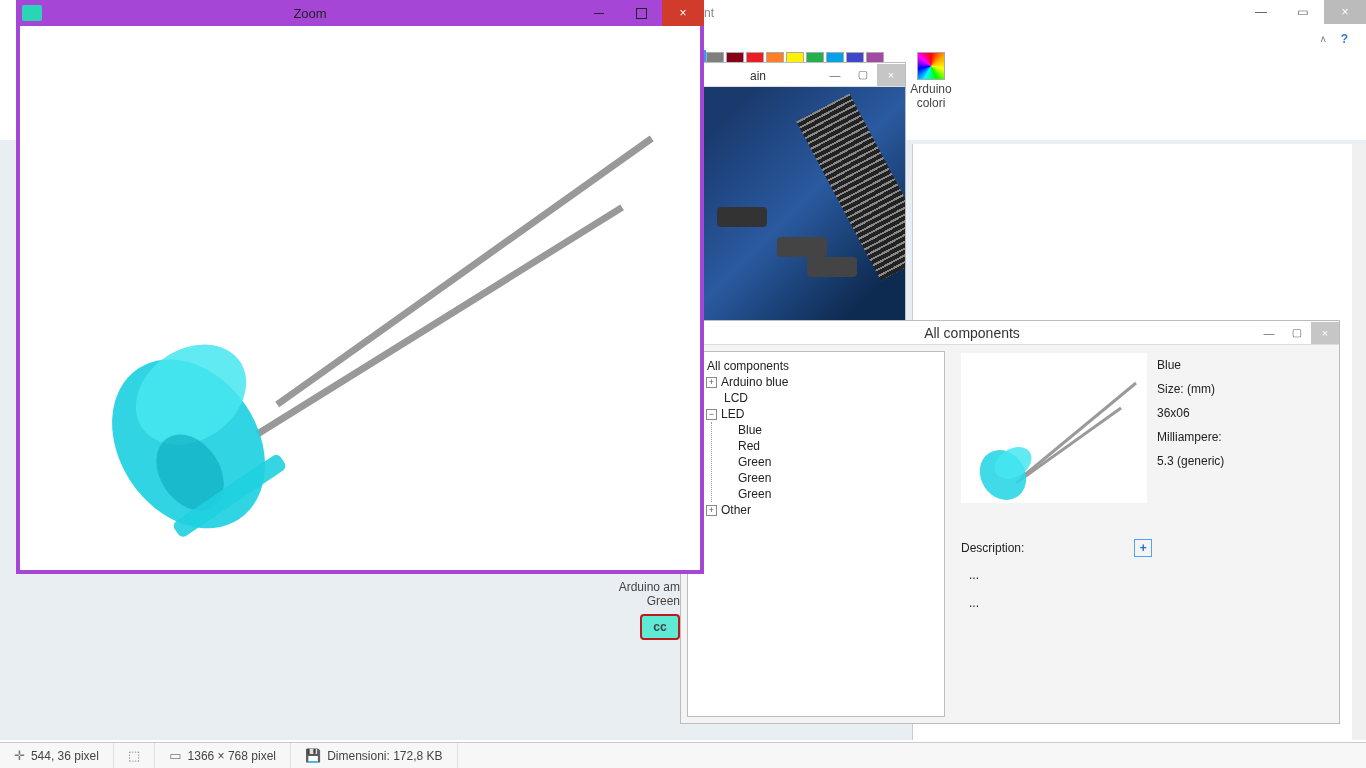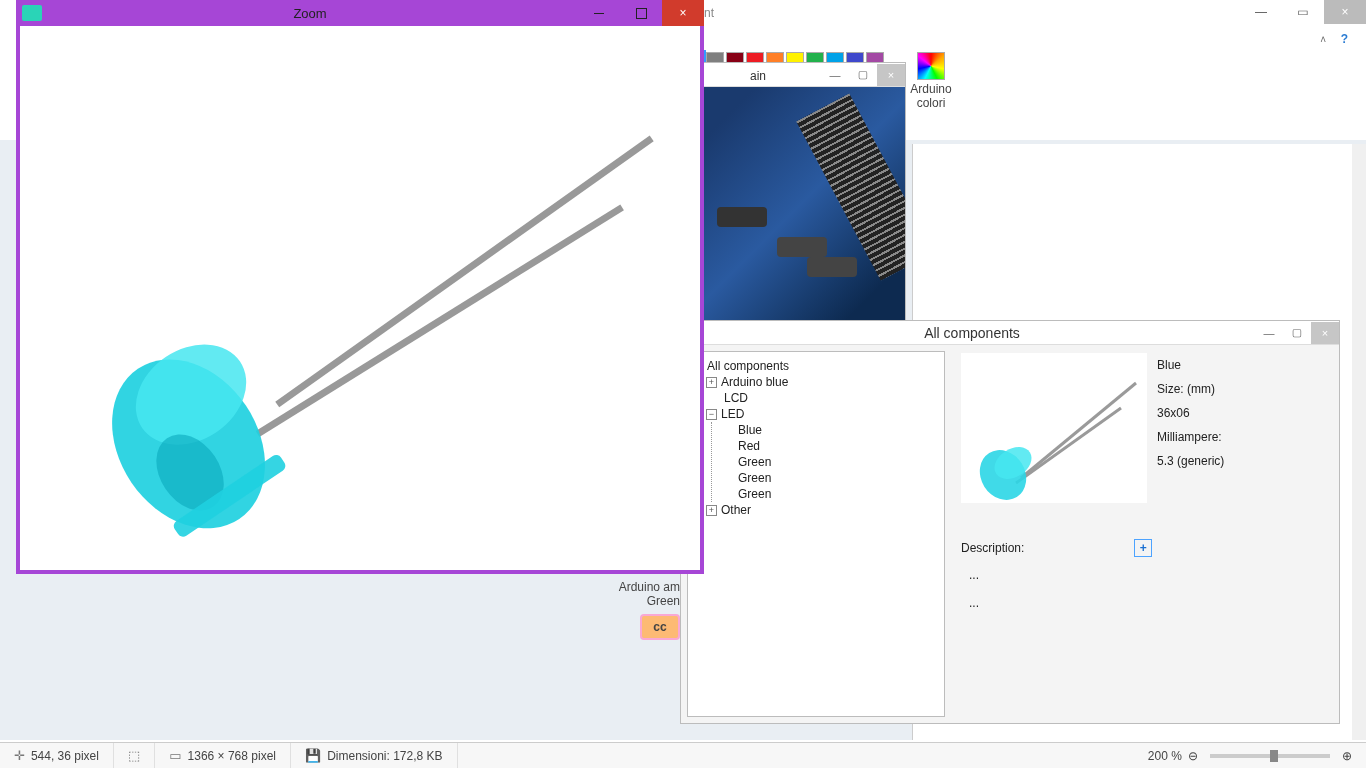--- a/index.html
+++ b/index.html
@@ -43,21 +43,21 @@
 .ard-titlebar { height: 24px; background: #fff; display: flex; align-items: center; justify-content: space-between; border-bottom: 1px solid #ddd; }
 .ard-title { flex: 1; text-align: center; font-size: 12px; color: #333; padding-top: 2px; }
 .ard-btns { display: flex; }
 .ard-btn { width: 28px; height: 22px; display: flex; align-items: center; justify-content: center; color: #666; font-size: 11px; }
 .ard-btn.close { background: #c6c6c6; color: #fff; }
 .arduino-img { width: 100%; height: calc(100% - 24px); background: linear-gradient(135deg,#1a3a6e 15%,#2a5aa0 50%,#0d2a50 85%); position: relative; overflow: hidden; }
 .arduino-img::before { content:""; position:absolute; right:10px; top:10px; width:60px; height:180px; background:repeating-linear-gradient(0deg,#222 0 4px,#888 4px 6px); transform:rotate(-28deg); }
 .arduino-img::after { content:""; position:absolute; left:30px; top:120px; width:50px; height:20px; background:#333; box-shadow: 60px 30px 0 #444, 90px 50px 0 #444; border-radius:4px; }
 
 .ard-credits { position: absolute; left: 470px; top: 580px; width: 210px; text-align: right; font-size: 11px; color: #444; }
-.cc-badge { margin-top: 6px; display:inline-block; width:40px; height:26px; border:2px solid #f9a8d4; border-radius:4px; background:#fdba74; text-align:center; line-height:22px; font-weight:bold; }
+.cc-badge { margin-top: 6px; display:inline-block; width:40px; height:26px; border:2px solid #b91c1c; border-radius:4px; background:#5eead4; text-align:center; line-height:22px; font-weight:bold; }
 
 
 .comp-win { position: absolute; left: 680px; top: 320px; width: 660px; height: 404px; background: #f4f4f4; border: 1px solid #bcbcbc; }
 .comp-titlebar { height: 24px; background: #fff; display: flex; align-items: center; justify-content: space-between; border-bottom: 1px solid #ddd; }
 .comp-title { flex: 1; text-align: center; font-size: 14px; color: #333; }
 .comp-body { display: flex; height: calc(100% - 24px); }
 .tree-panel { width: 258px; border: 1px solid #bcbcbc; margin: 6px; background: #fff; padding: 6px 4px; }
 .tree-node { display: flex; align-items: center; gap: 2px; line-height: 16px; font-size: 12px; color: #222; }
 .expander { width: 11px; height: 11px; border: 1px solid #888; display: inline-flex; align-items: center; justify-content: center; font-size: 9px; line-height: 9px; color: #555; margin-right: 2px; }
 .dotted { border-left: 1px dotted #999; margin-left: 5px; padding-left: 8px; }
@@ -166,28 +166,20 @@
       </div>
     <div class="sb-cell">
         <span class="sb-ico">▭</span>
         <span>1366 × 768 pixel</span>
       </div>
     <div class="sb-cell">
         <span class="sb-ico">💾</span>
         <span>Dimensioni: 172,8 KB</span>
       </div>
     <div class="sb-spacer"></div>
-    <div class="sb-cell" style="border:none">
-      <span>200 %</span>
-      <span>⊖</span>
-      <span class="slider">
-          <span class="thumb"></span>
-        </span>
-      <span>⊕</span>
-    </div>
   </div>
 </div>
 
 <div class="ard-main">
   <div class="ard-titlebar">
     <div style="width:8px"></div>
     <div class="ard-title">ain</div>
     <div class="ard-btns">
       <div class="ard-btn">—</div>
       <div class="ard-btn">▢</div>

